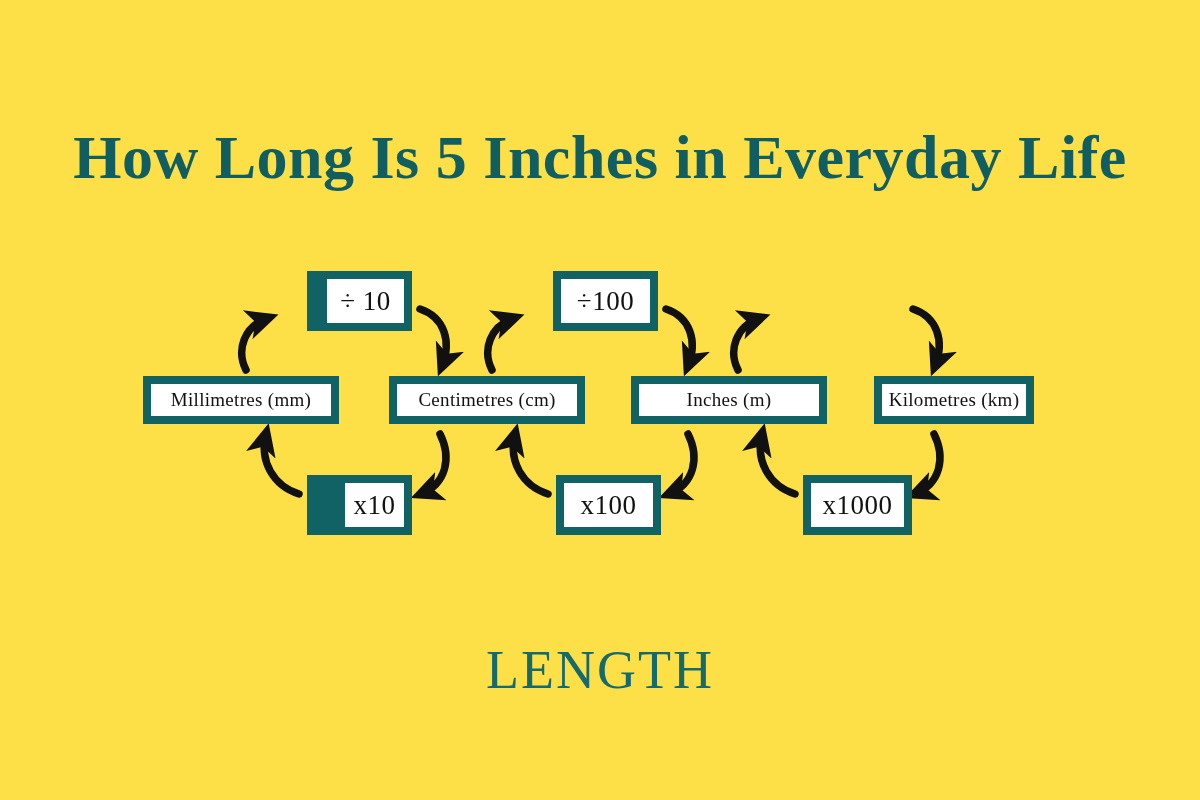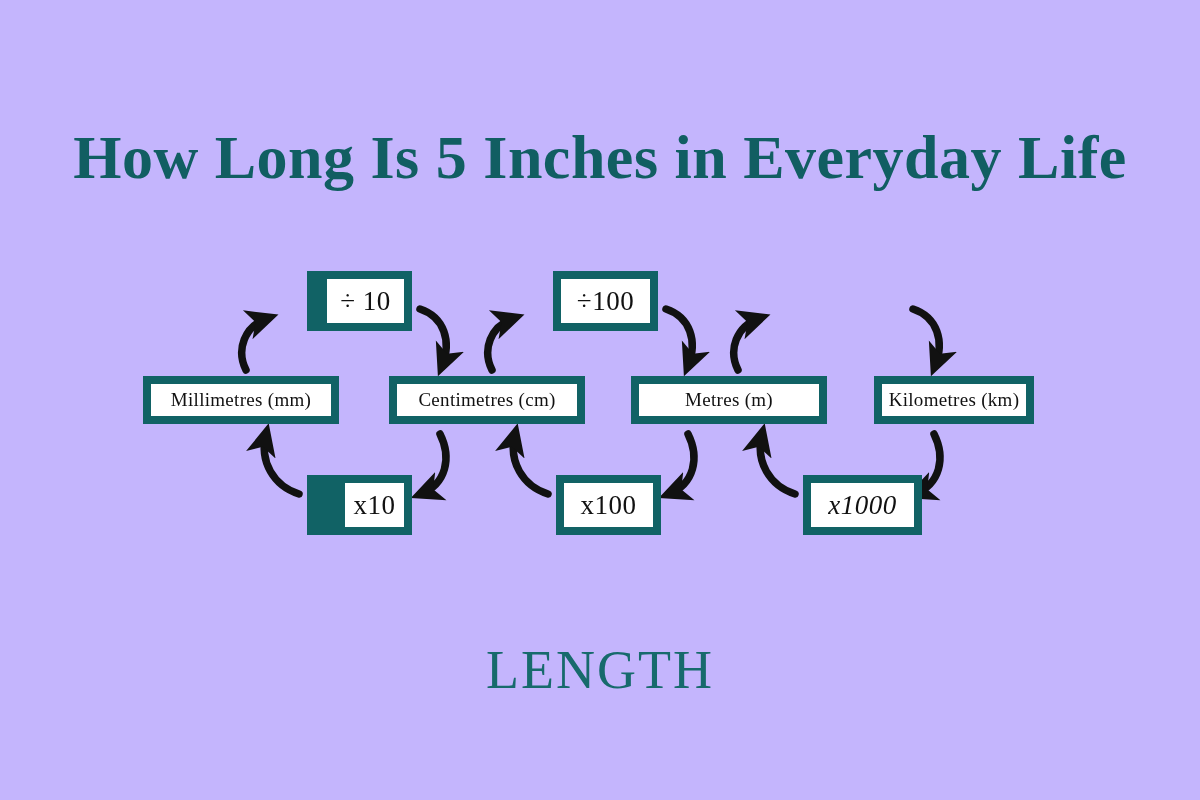--- a/index.html
+++ b/index.html
@@ -12,21 +12,21 @@
     height: 800px;
     overflow: hidden;
     font-family: "Liberation Serif", "DejaVu Serif", serif;
     position: relative;
   }
 
   #page {
     position: relative;
     width: 1200px;
     height: 800px;
-    background: #c4b5fd;
+    background: #fde047;
   }
 
   
   .page-title {
     position: absolute;
     left: 0;
     top: 78px;
     width: 1200px;
     text-align: center;
     color: #115e62;
@@ -104,21 +104,21 @@
 
   
   #unit-mm { left: 143px; top: 376px; width: 196px; }
   #unit-cm { left: 389px; top: 376px; width: 196px; }
   #unit-m  { left: 631px; top: 376px; width: 196px; }
   #unit-km { left: 874px; top: 376px; width: 160px; }
 
   
   #op-mul-10   { left: 307px; top: 475px; width: 105px; padding-left: 37px; }
   #op-mul-100  { left: 556px; top: 475px; width: 105px; }
-  #op-mul-1000 { left: 803px; top: 475px; width: 119px; font-style: italic; }
+  #op-mul-1000 { left: 803px; top: 475px; width: 109px; }
 </style>
 </head>
 <body>
 
 <div id="page">
 
   <h1 class="page-title">How Long Is 5 Inches in Everyday Life</h1>
 
   <div id="diagram">
 
@@ -157,21 +157,21 @@
       <div class="inner">÷100</div>
     </div>
 
     <div class="node unit-node" id="unit-mm">
       <div class="inner">Millimetres (mm)</div>
     </div>
     <div class="node unit-node" id="unit-cm">
       <div class="inner">Centimetres (cm)</div>
     </div>
     <div class="node unit-node" id="unit-m">
-      <div class="inner">Metres (m)</div>
+      <div class="inner">Inches (m)</div>
     </div>
     <div class="node unit-node" id="unit-km">
       <div class="inner">Kilometres (km)</div>
     </div>
 
     <div class="node op-node" id="op-mul-10">
       <div class="inner">x10</div>
     </div>
     <div class="node op-node" id="op-mul-100">
       <div class="inner">x100</div>

